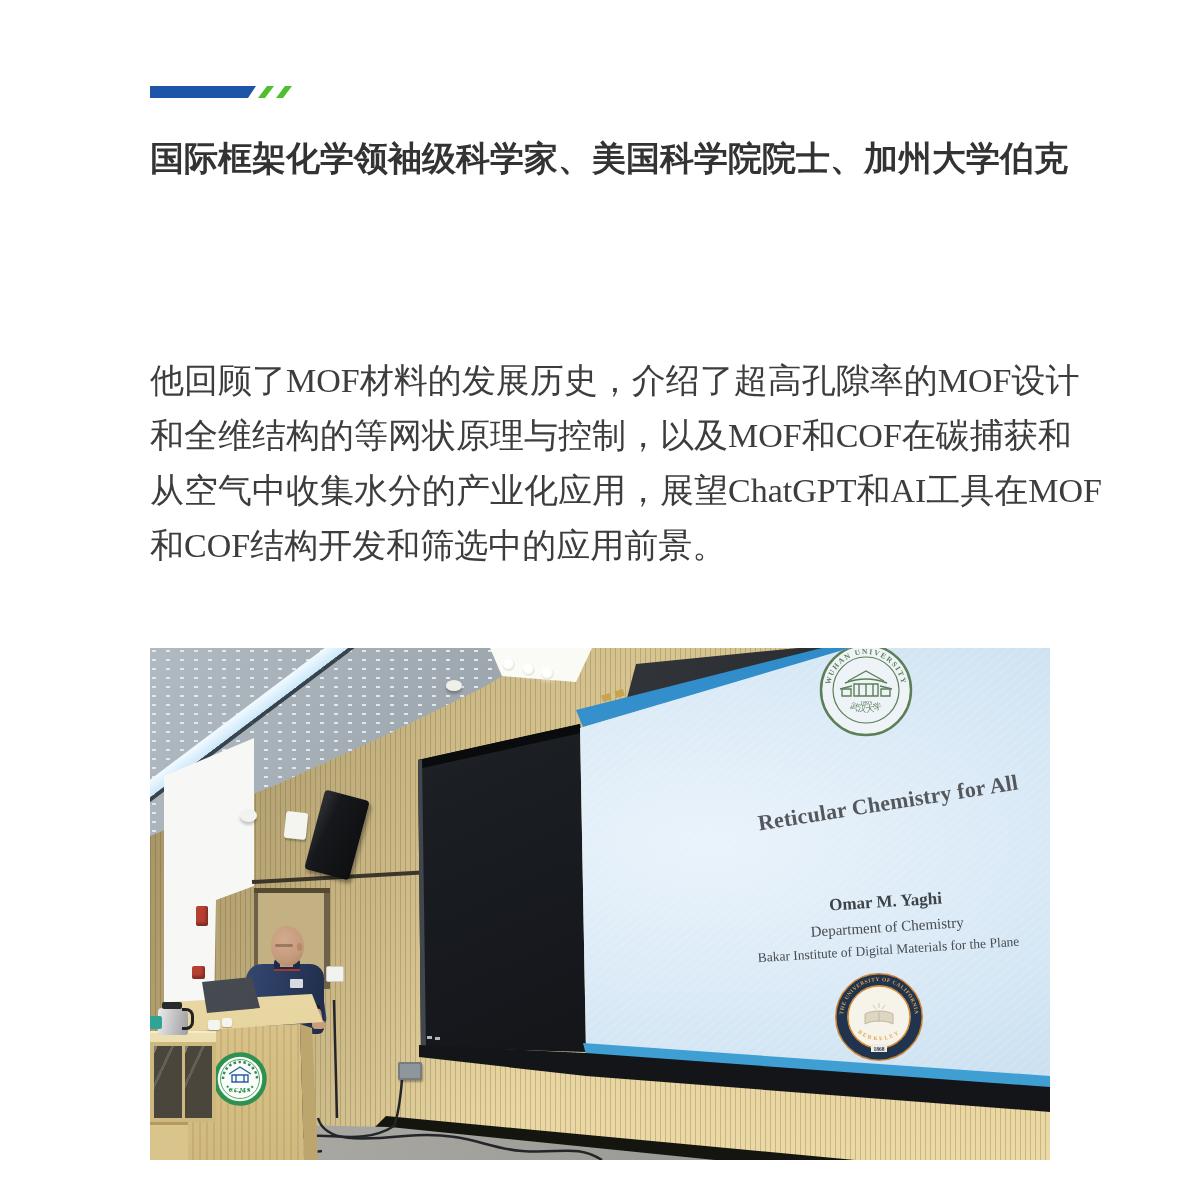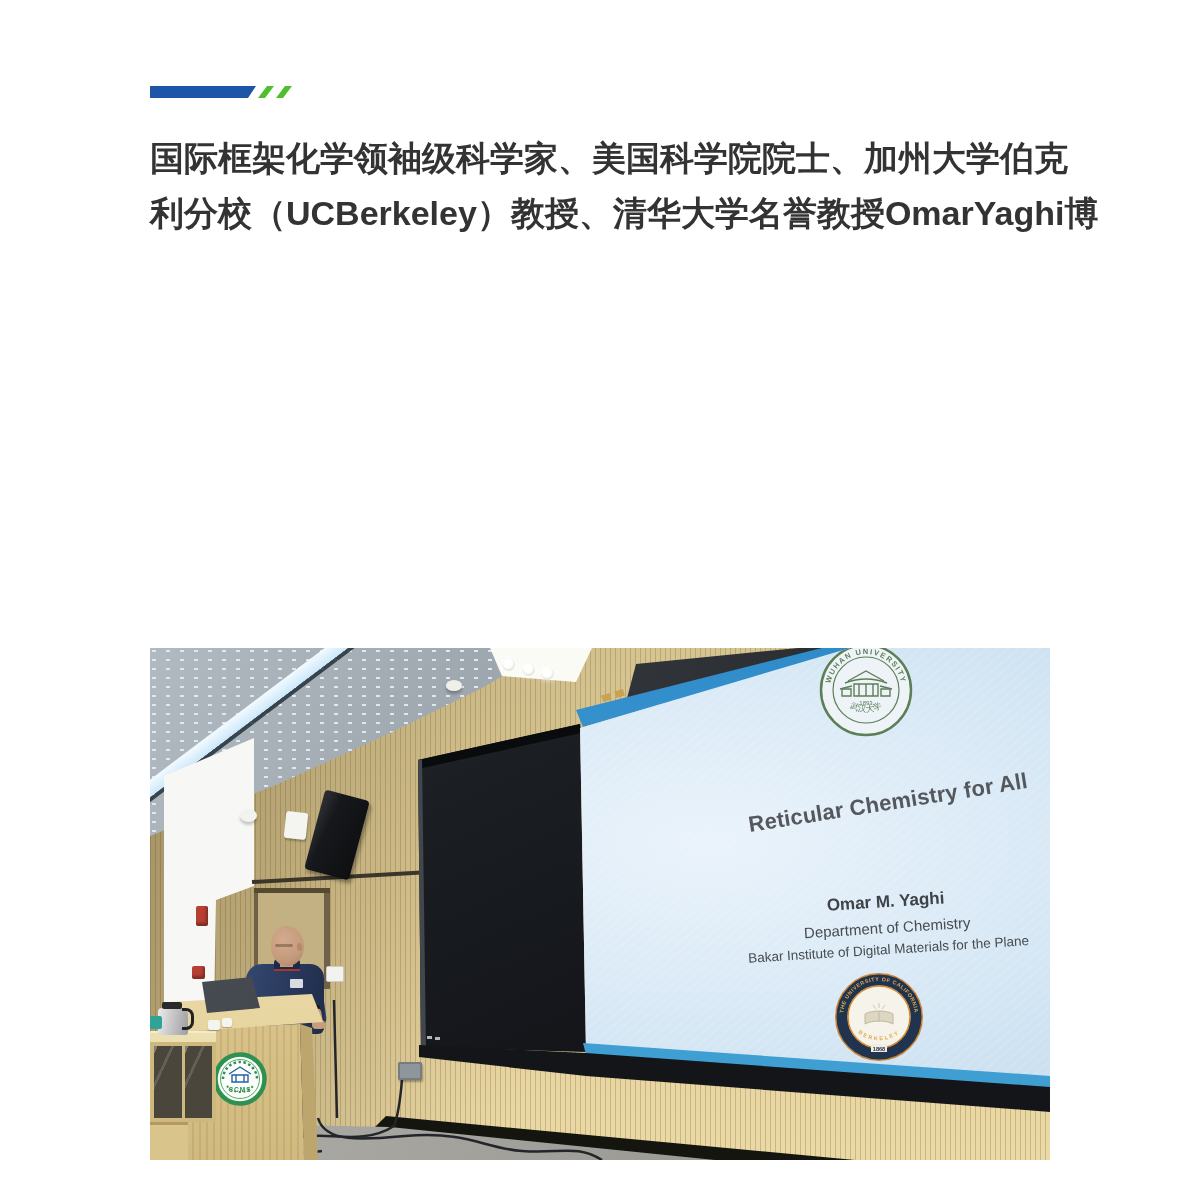--- a/index.html
+++ b/index.html
@@ -1,17 +1,17 @@
 <!DOCTYPE html>
 <html><head>
 <meta charset="utf-8">
 <style>
   html,body{margin:0;padding:0;background:#ffffff;}
   .page{position:relative;width:1200px;height:1191px;background:#fff;overflow:hidden;
-        font-family:Liberation Sans, sans-serif;}
+        font-family:Liberation Serif, serif;}
 
   
   .deco{position:absolute;left:150px;top:86px;width:160px;height:12px;}
   .deco-blue{position:absolute;left:0;top:0;width:106px;height:12px;background:#1d55a8;
              clip-path:polygon(0 0,106px 0,98px 12px,0 12px);}
   .deco-green{position:absolute;top:0;width:16px;height:12px;background:#4fbf2f;
               clip-path:polygon(9px 0,16px 0,7px 12px,0 12px);}
   .deco-green.g1{left:108px;}
   .deco-green.g2{left:126px;}
 
@@ -194,23 +194,28 @@
 <div class="page">
 
   <div class="deco">
     <div class="deco-blue"></div>
     <div class="deco-green g1"></div>
     <div class="deco-green g2"></div>
   </div>
 
   <div class="para para1">
     <div class="pline">国际框架化学领袖级科学家、美国科学院院士、加州大学伯克</div>
-    <div class="pline">利分校（UCBerkeley）教授、清华大学名誉教授OmarYaghi博</div>
   </div>
 
+  <div class="para para2">
+    <div class="pline">他回顾了MOF材料的发展历史，介绍了超高孔隙率的MOF设计</div>
+    <div class="pline">和全维结构的等网状原理与控制，以及MOF和COF在碳捕获和</div>
+    <div class="pline">从空气中收集水分的产业化应用，展望ChatGPT和AI工具在MOF</div>
+    <div class="pline">和COF结构开发和筛选中的应用前景。</div>
+  </div>
 
   <div class="photo">
     <div class="shade-left"></div>
 
     <div class="ceiling">
       <div class="strip-light"></div>
     </div>
     <div class="light-panel"></div>
     <div class="clight c1"></div>
     <div class="clight c2"></div>

